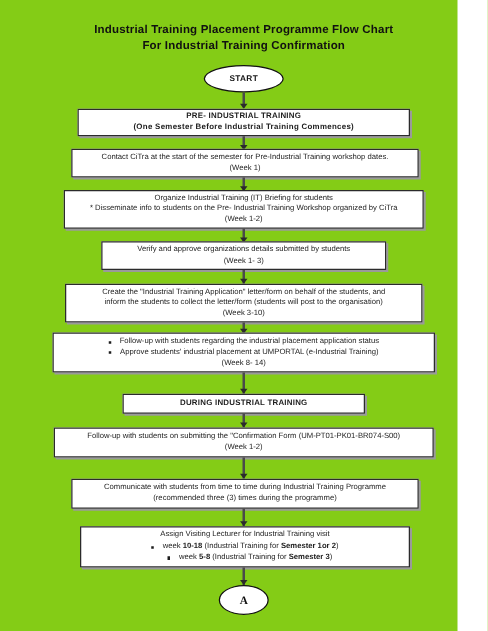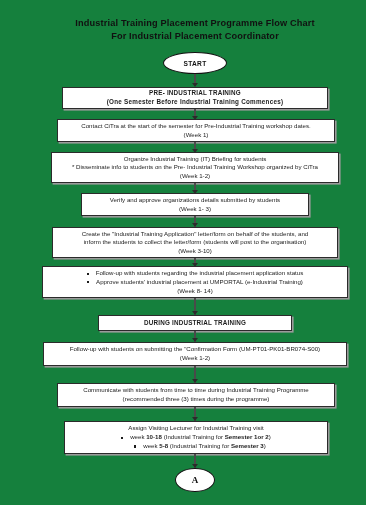--- a/index.html
+++ b/index.html
@@ -12,21 +12,21 @@
     height: 505px;
     font-family: "Liberation Sans", sans-serif;
     color: #1a1a1a;
     overflow: hidden;
   }
 
   #chart-root {
     position: relative;
     width: 366px;
     height: 505px;
-    background: #15803d;
+    background: #84cc16;
   }
 
   
   .title-block {
     position: absolute;
     top: 17px;
     left: 0;
     width: 390px;
     text-align: center;
   }
@@ -134,21 +134,21 @@
     border-top: 4.2px solid #2b2b2b;
   }
 </style>
 </head>
 <body>
 
 <div id="chart-root">
 
   <div class="title-block">
     <div class="title-line">Industrial Training Placement Programme Flow Chart</div>
-    <div class="title-line">For Industrial Placement Coordinator</div>
+    <div class="title-line">For Industrial Training Confirmation</div>
   </div>
 
   <div class="terminator" style="left:163px; top:52px; width:64px; height:22px;">
     <span class="terminator-label">START</span>
   </div>
 
   <div class="connector" style="left:194.4px; top:74px; height:12px;"></div>
   <div class="arrowhead" style="left:191.9px; top:83px;"></div>
 
   <div class="node header" style="left:62px; top:87px; width:266px; height:22px;">

